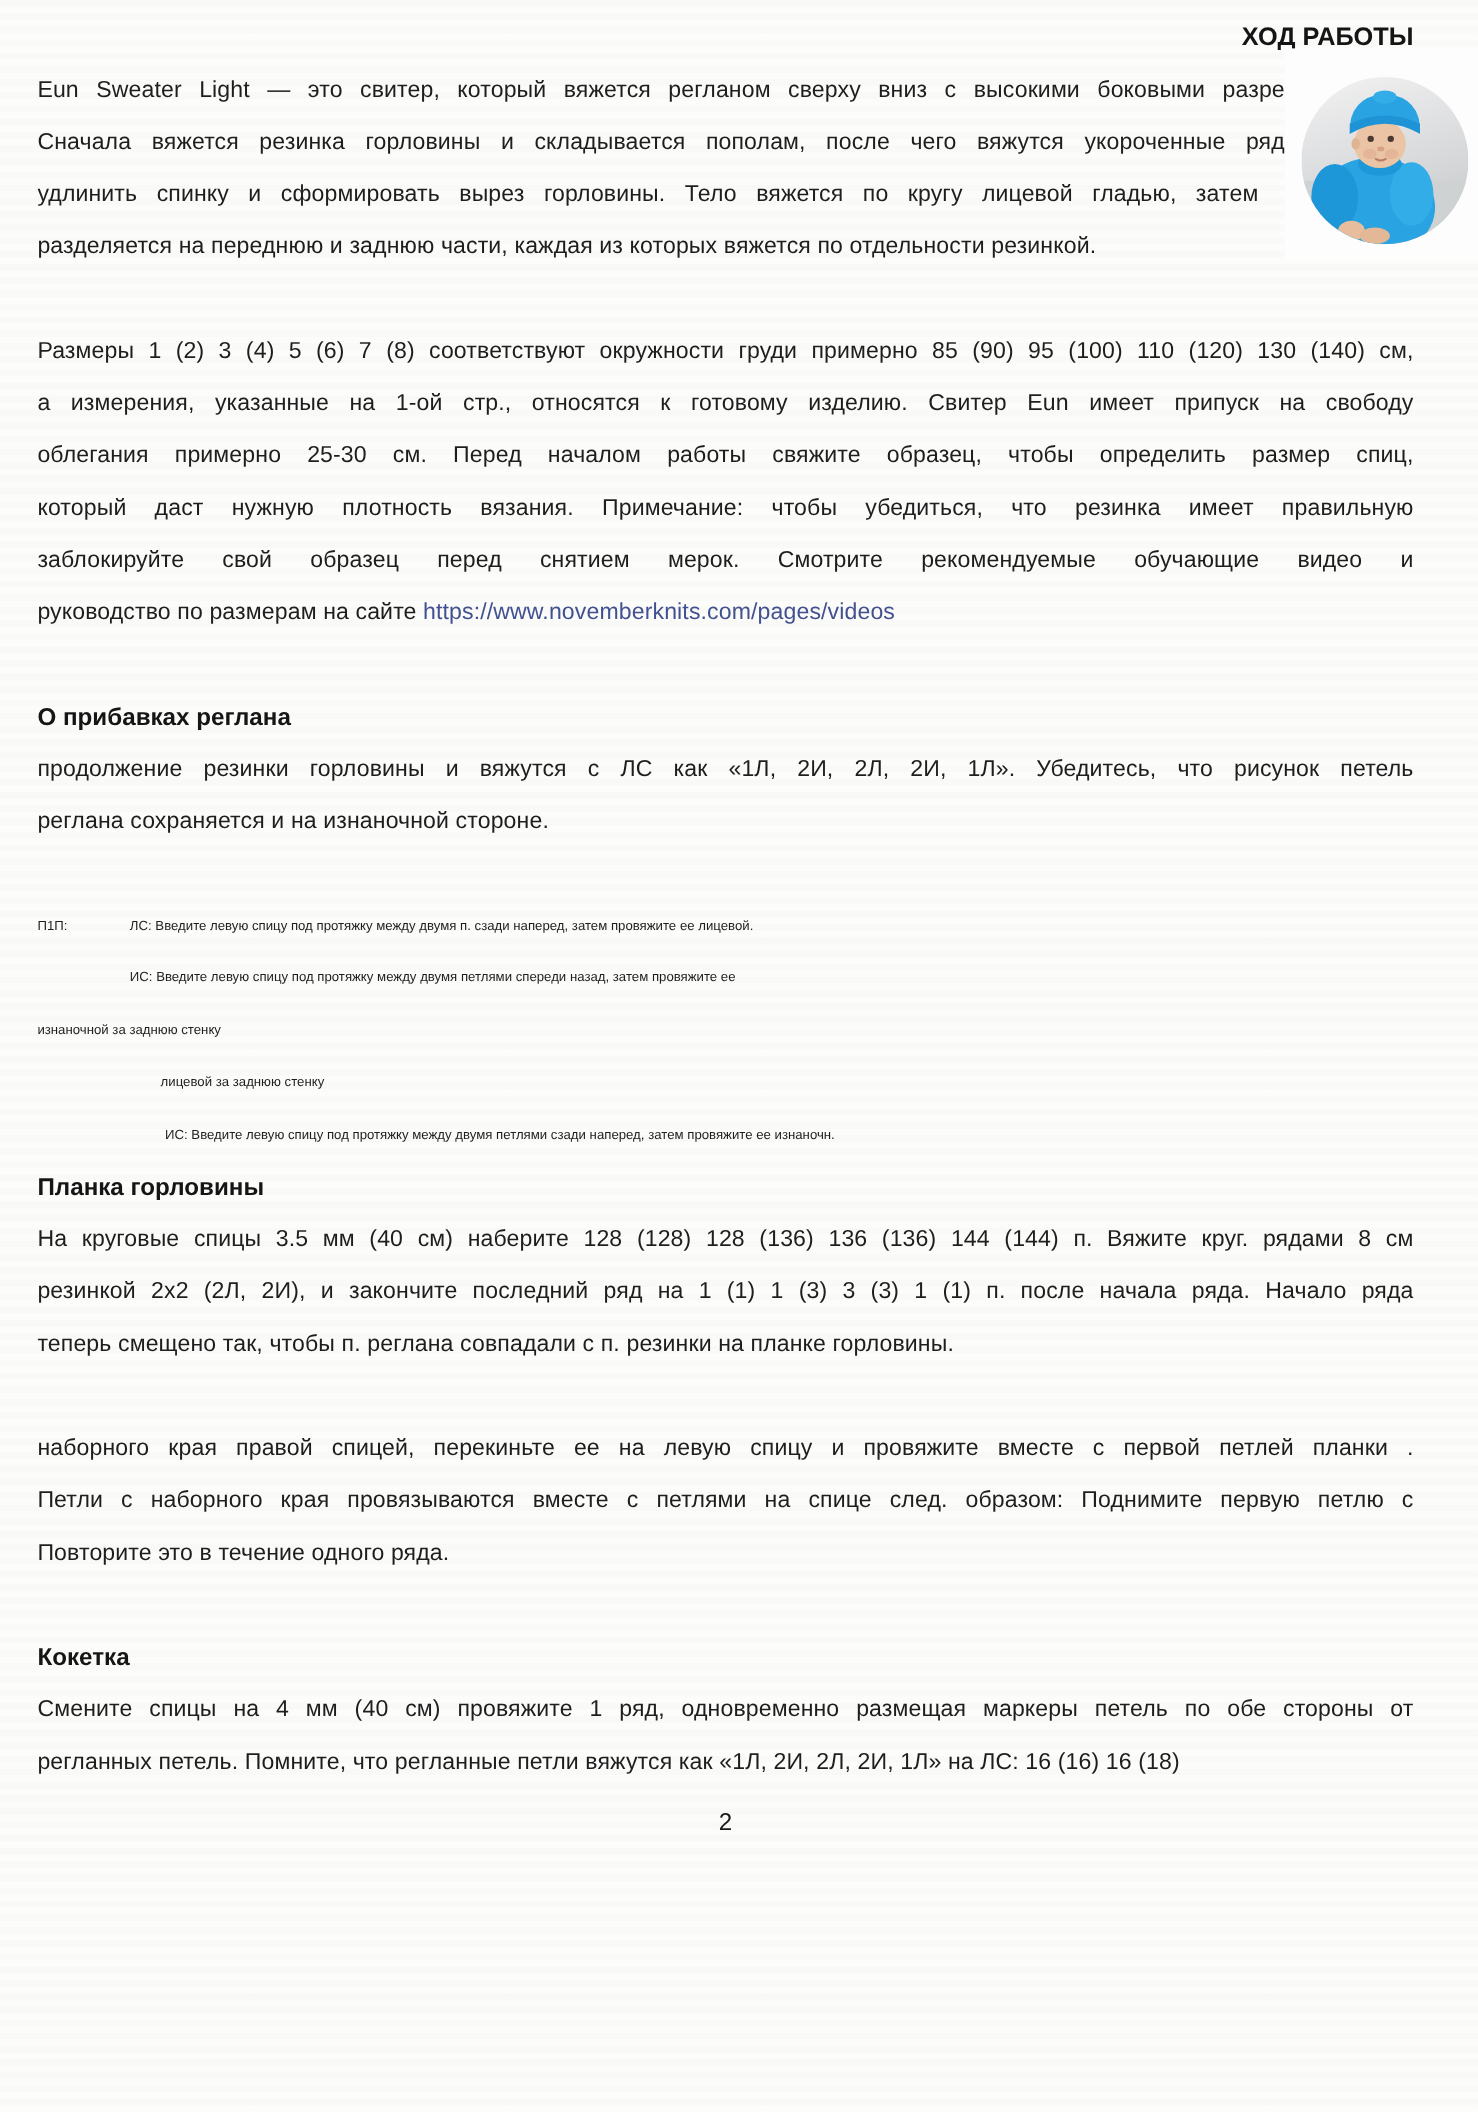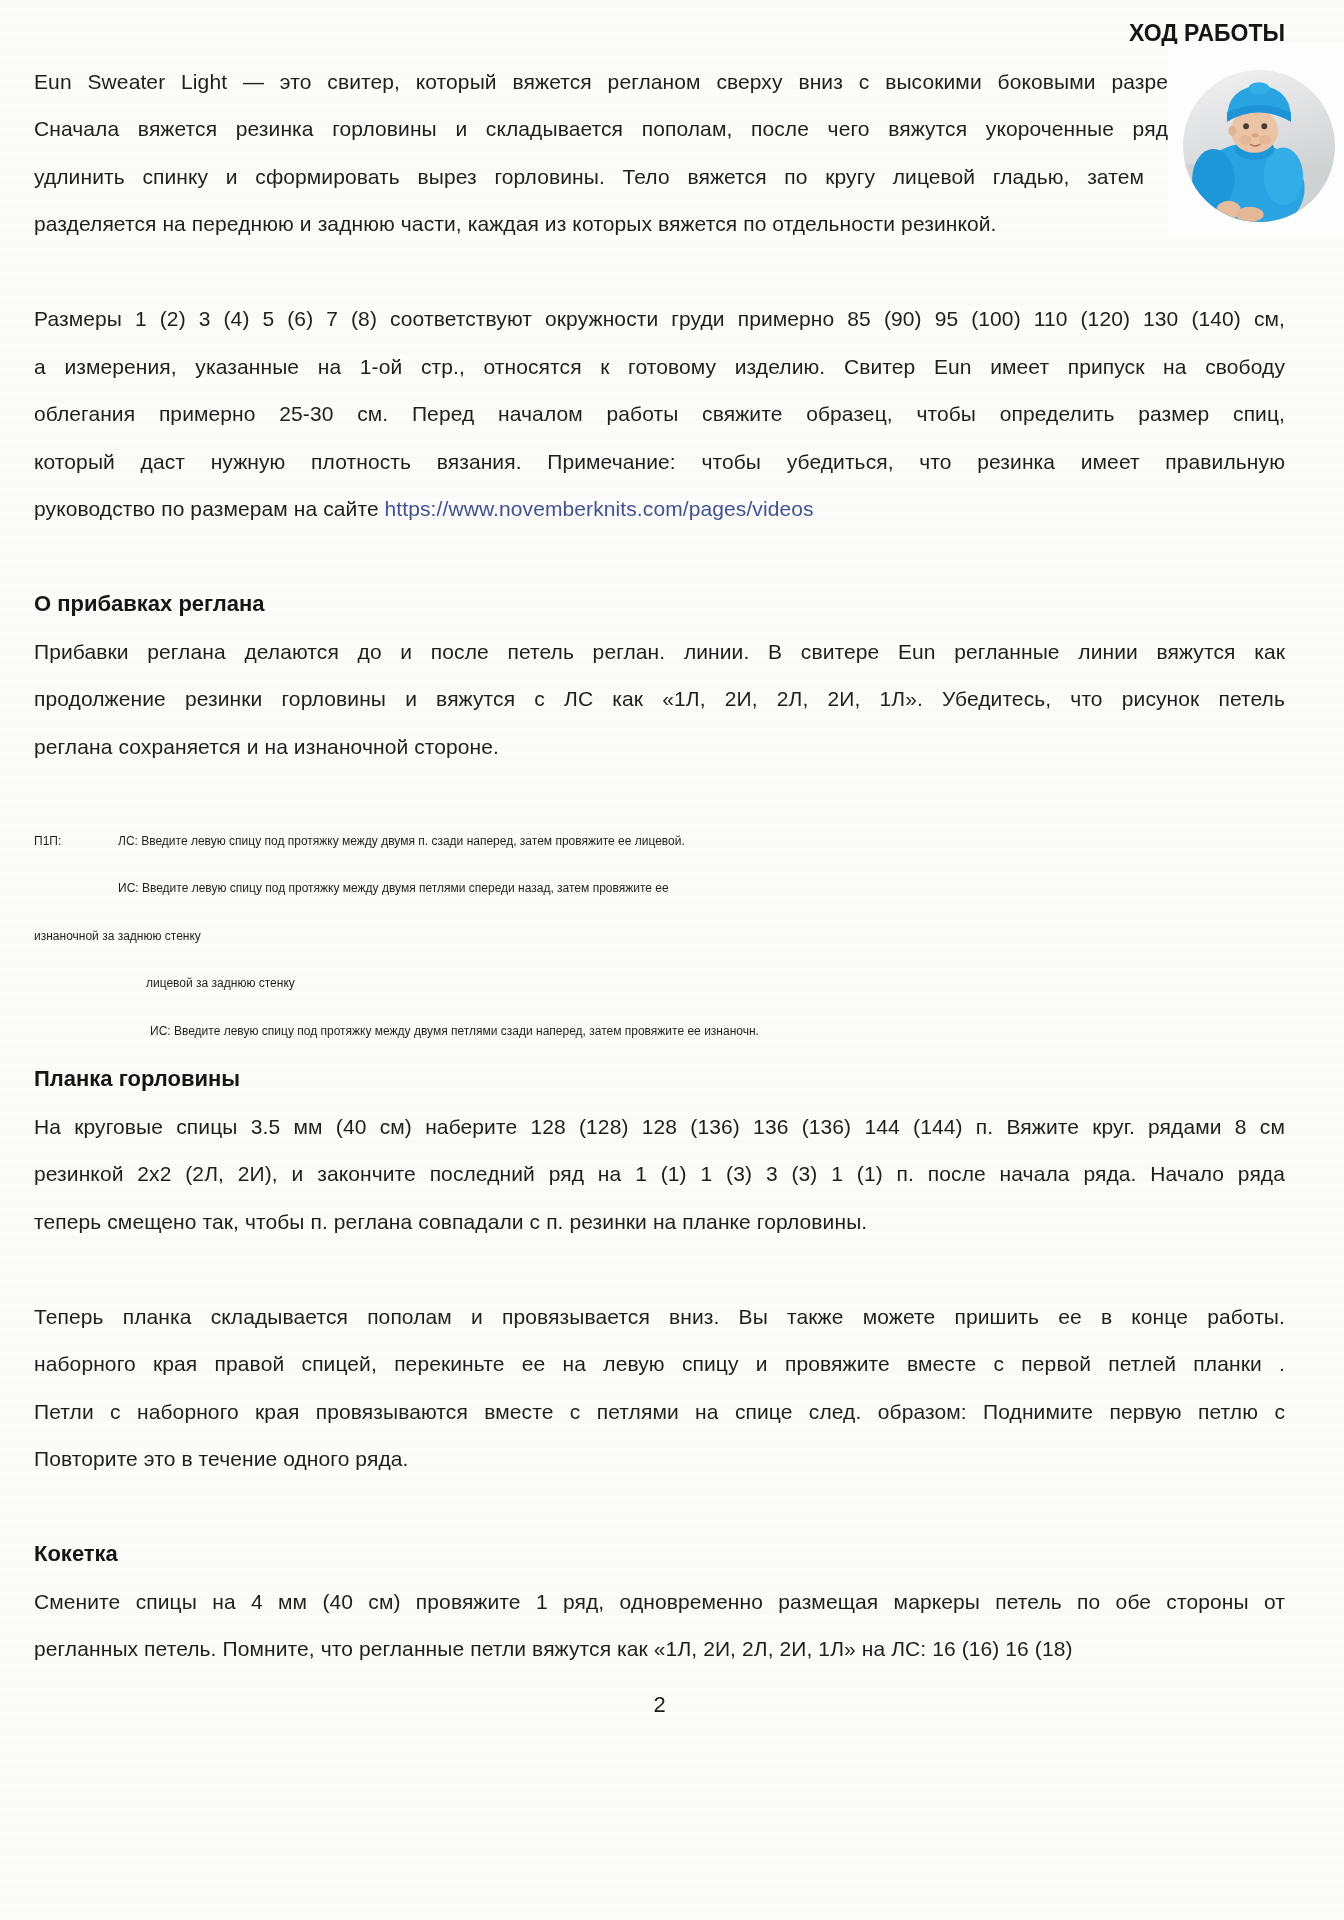--- a/index.html
+++ b/index.html
@@ -130,46 +130,45 @@
         <ellipse cx="32.5" cy="40" rx="2.5" ry="3.5" fill="#e0b391"></ellipse>
       </g>
     </svg>
   </div>
 
   <div class="mt">
     <div class="ln jl wfull">Размеры 1 (2) 3 (4) 5 (6) 7 (8) соответствуют окружности груди примерно 85 (90) 95 (100) 110 (120) 130 (140) см,</div>
     <div class="ln jl wfull">а измерения, указанные на 1-ой стр., относятся к готовому изделию. Свитер Eun имеет припуск на свободу</div>
     <div class="ln jl wfull">облегания примерно 25-30 см. Перед началом работы свяжите образец, чтобы определить размер спиц,</div>
     <div class="ln jl wfull"><span>который даст нужную плотность вязания. </span><span class="note">Примечание</span><span>: чтобы убедиться, что резинка имеет правильную</span></div>
+    <div class="ln jl wfull">заблокируйте свой образец перед снятием мерок. Смотрите рекомендуемые обучающие видео и</div>
     <div class="ln"><span>руководство по размерам на сайте </span> <a class="link">https://www.novemberknits.com/pages/videos</a></div>
   </div>
 
   <div class="h mt">О прибавках реглана</div>
   <div>
-    <div class="ln jl wfull">Прибавки реглана делаются до и после петель реглан. линии. В свитере Eun регланные линии вяжутся как</div>
     <div class="ln jl wfull">продолжение резинки горловины и вяжутся с ЛС как «1Л, 2И, 2Л, 2И, 1Л». Убедитесь, что рисунок петель</div>
     <div class="ln">реглана сохраняется и на изнаночной стороне.</div>
   </div>
 
   <div class="defs mt">
     <div class="ln"><span class="lbl">П1П:</span><span>ЛС: Введите левую спицу под протяжку между двумя п. сзади наперед, затем провяжите ее лицевой.</span></div>
     <div class="ln ind84">ИС: Введите левую спицу под протяжку между двумя петлями спереди назад, затем провяжите ее</div>
     <div class="ln">изнаночной за заднюю стенку</div>
     <div class="ln ind112">лицевой за заднюю стенку</div>
     <div class="ln ind116">ИС: Введите левую спицу под протяжку между двумя петлями сзади наперед, затем провяжите ее изнаночн.</div>
   </div>
 
   <div class="h">Планка горловины</div>
   <div>
     <div class="ln jl wfull">На круговые спицы 3.5 мм (40 см) наберите 128 (128) 128 (136) 136 (136) 144 (144) п. Вяжите круг. рядами 8 см</div>
     <div class="ln jl wfull">резинкой 2х2 (2Л, 2И), и закончите последний ряд на 1 (1) 1 (3) 3 (3) 1 (1) п. после начала ряда. Начало ряда</div>
     <div class="ln">теперь смещено так, чтобы п. реглана совпадали с п. резинки на планке горловины.</div>
   </div>
   <div class="mt">
-    <div class="ln jl wfull">Теперь планка складывается пополам и провязывается вниз. Вы также можете пришить ее в конце работы.</div>
     <div class="ln jl wfull">наборного края правой спицей, перекиньте ее на левую спицу и провяжите вместе с первой петлей планки .</div>
     <div class="ln jl wfull">Петли с наборного края провязываются вместе с петлями на спице след. образом: Поднимите первую петлю с</div>
     <div class="ln">Повторите это в течение одного ряда.</div>
   </div>
 
   <div class="h mt">Кокетка</div>
   <div>
     <div class="ln jl wfull">Смените спицы на 4 мм (40 см) провяжите 1 ряд, одновременно размещая маркеры петель по обе стороны от</div>
     <div class="ln">регланных петель. Помните, что регланные петли вяжутся как «1Л, 2И, 2Л, 2И, 1Л» на ЛС: 16 (16) 16 (18)</div>
   </div>

